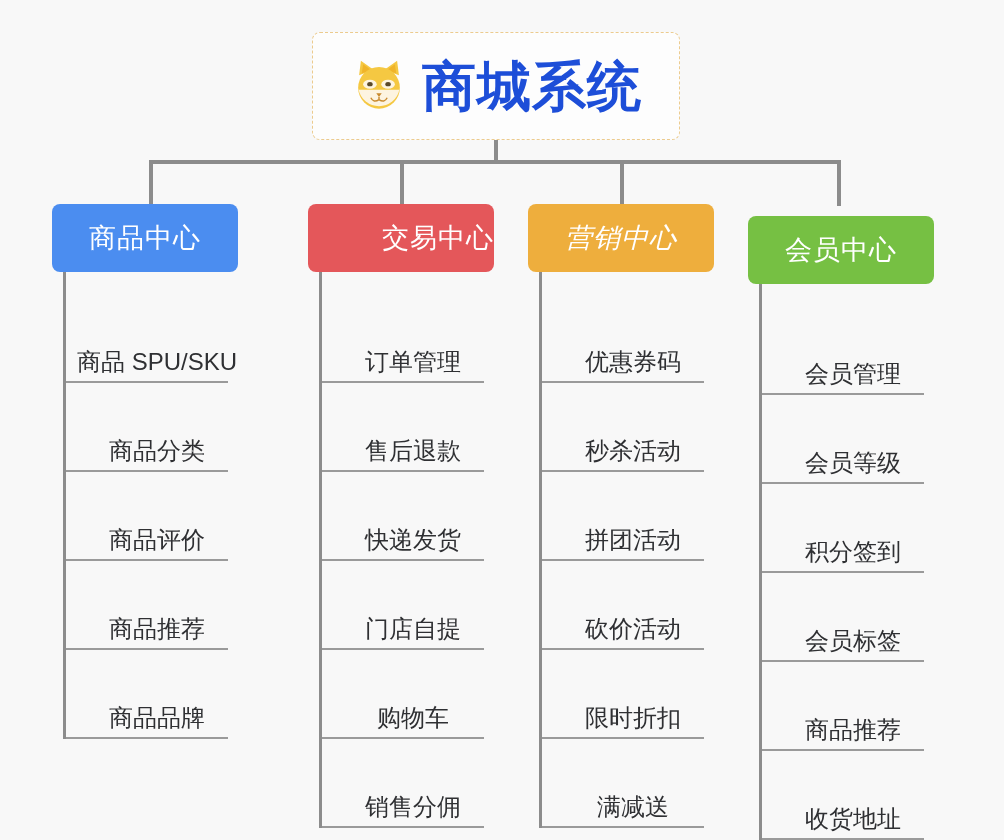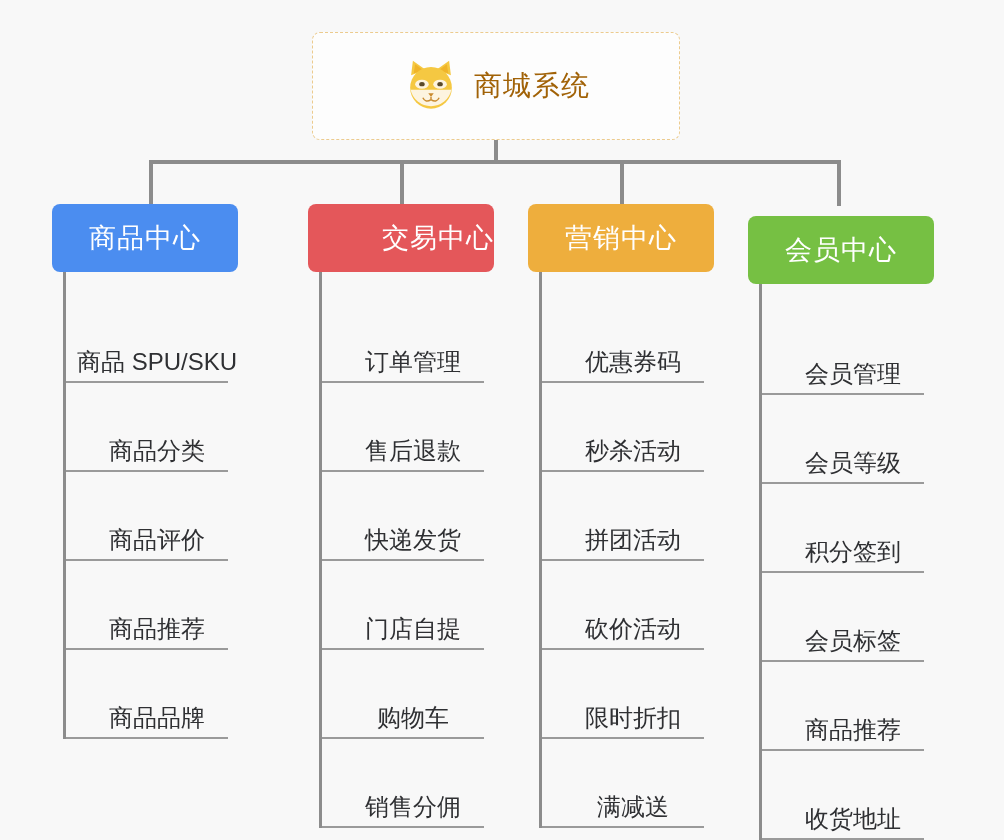--- a/index.html
+++ b/index.html
@@ -36,25 +36,26 @@
     justify-content: center;
     gap: 14px;
   }
   .root-emoji {
     width: 58px;
     height: 58px;
     position: relative;
     flex: 0 0 auto;
   }
   .root-title {
-    font-size: 28px;
-    color: #a16207;
+    font-size: 54px;
+    color: #1d4ed8;
     letter-spacing: 1px;
     line-height: 1;
     white-space: nowrap;
+    font-weight: bold;
   }
 
   
   .conn {
     position: absolute;
     background: #8c8c8c;
   }
   .conn-v { width: 4px; }
   .conn-h { height: 4px; }
 
@@ -198,21 +199,21 @@
       <div class="leaf-item">
           <span class="leaf-label">购物车</span>
         </div>
       <div class="leaf-item">
           <span class="leaf-label">销售分佣</span>
         </div>
     </div>
   </div>
 
   <div class="column" style="left:528px;">
-    <div class="cat-box" style="background:#eeae3d;">
+    <div class="cat-box" style="background:#eeae3d;font-style:italic;">
       <span>营销中心</span>
     </div>
     <div class="leaf-list">
       <div class="leaf-item">
           <span class="leaf-label">优惠券码</span>
         </div>
       <div class="leaf-item">
           <span class="leaf-label">秒杀活动</span>
         </div>
       <div class="leaf-item">

